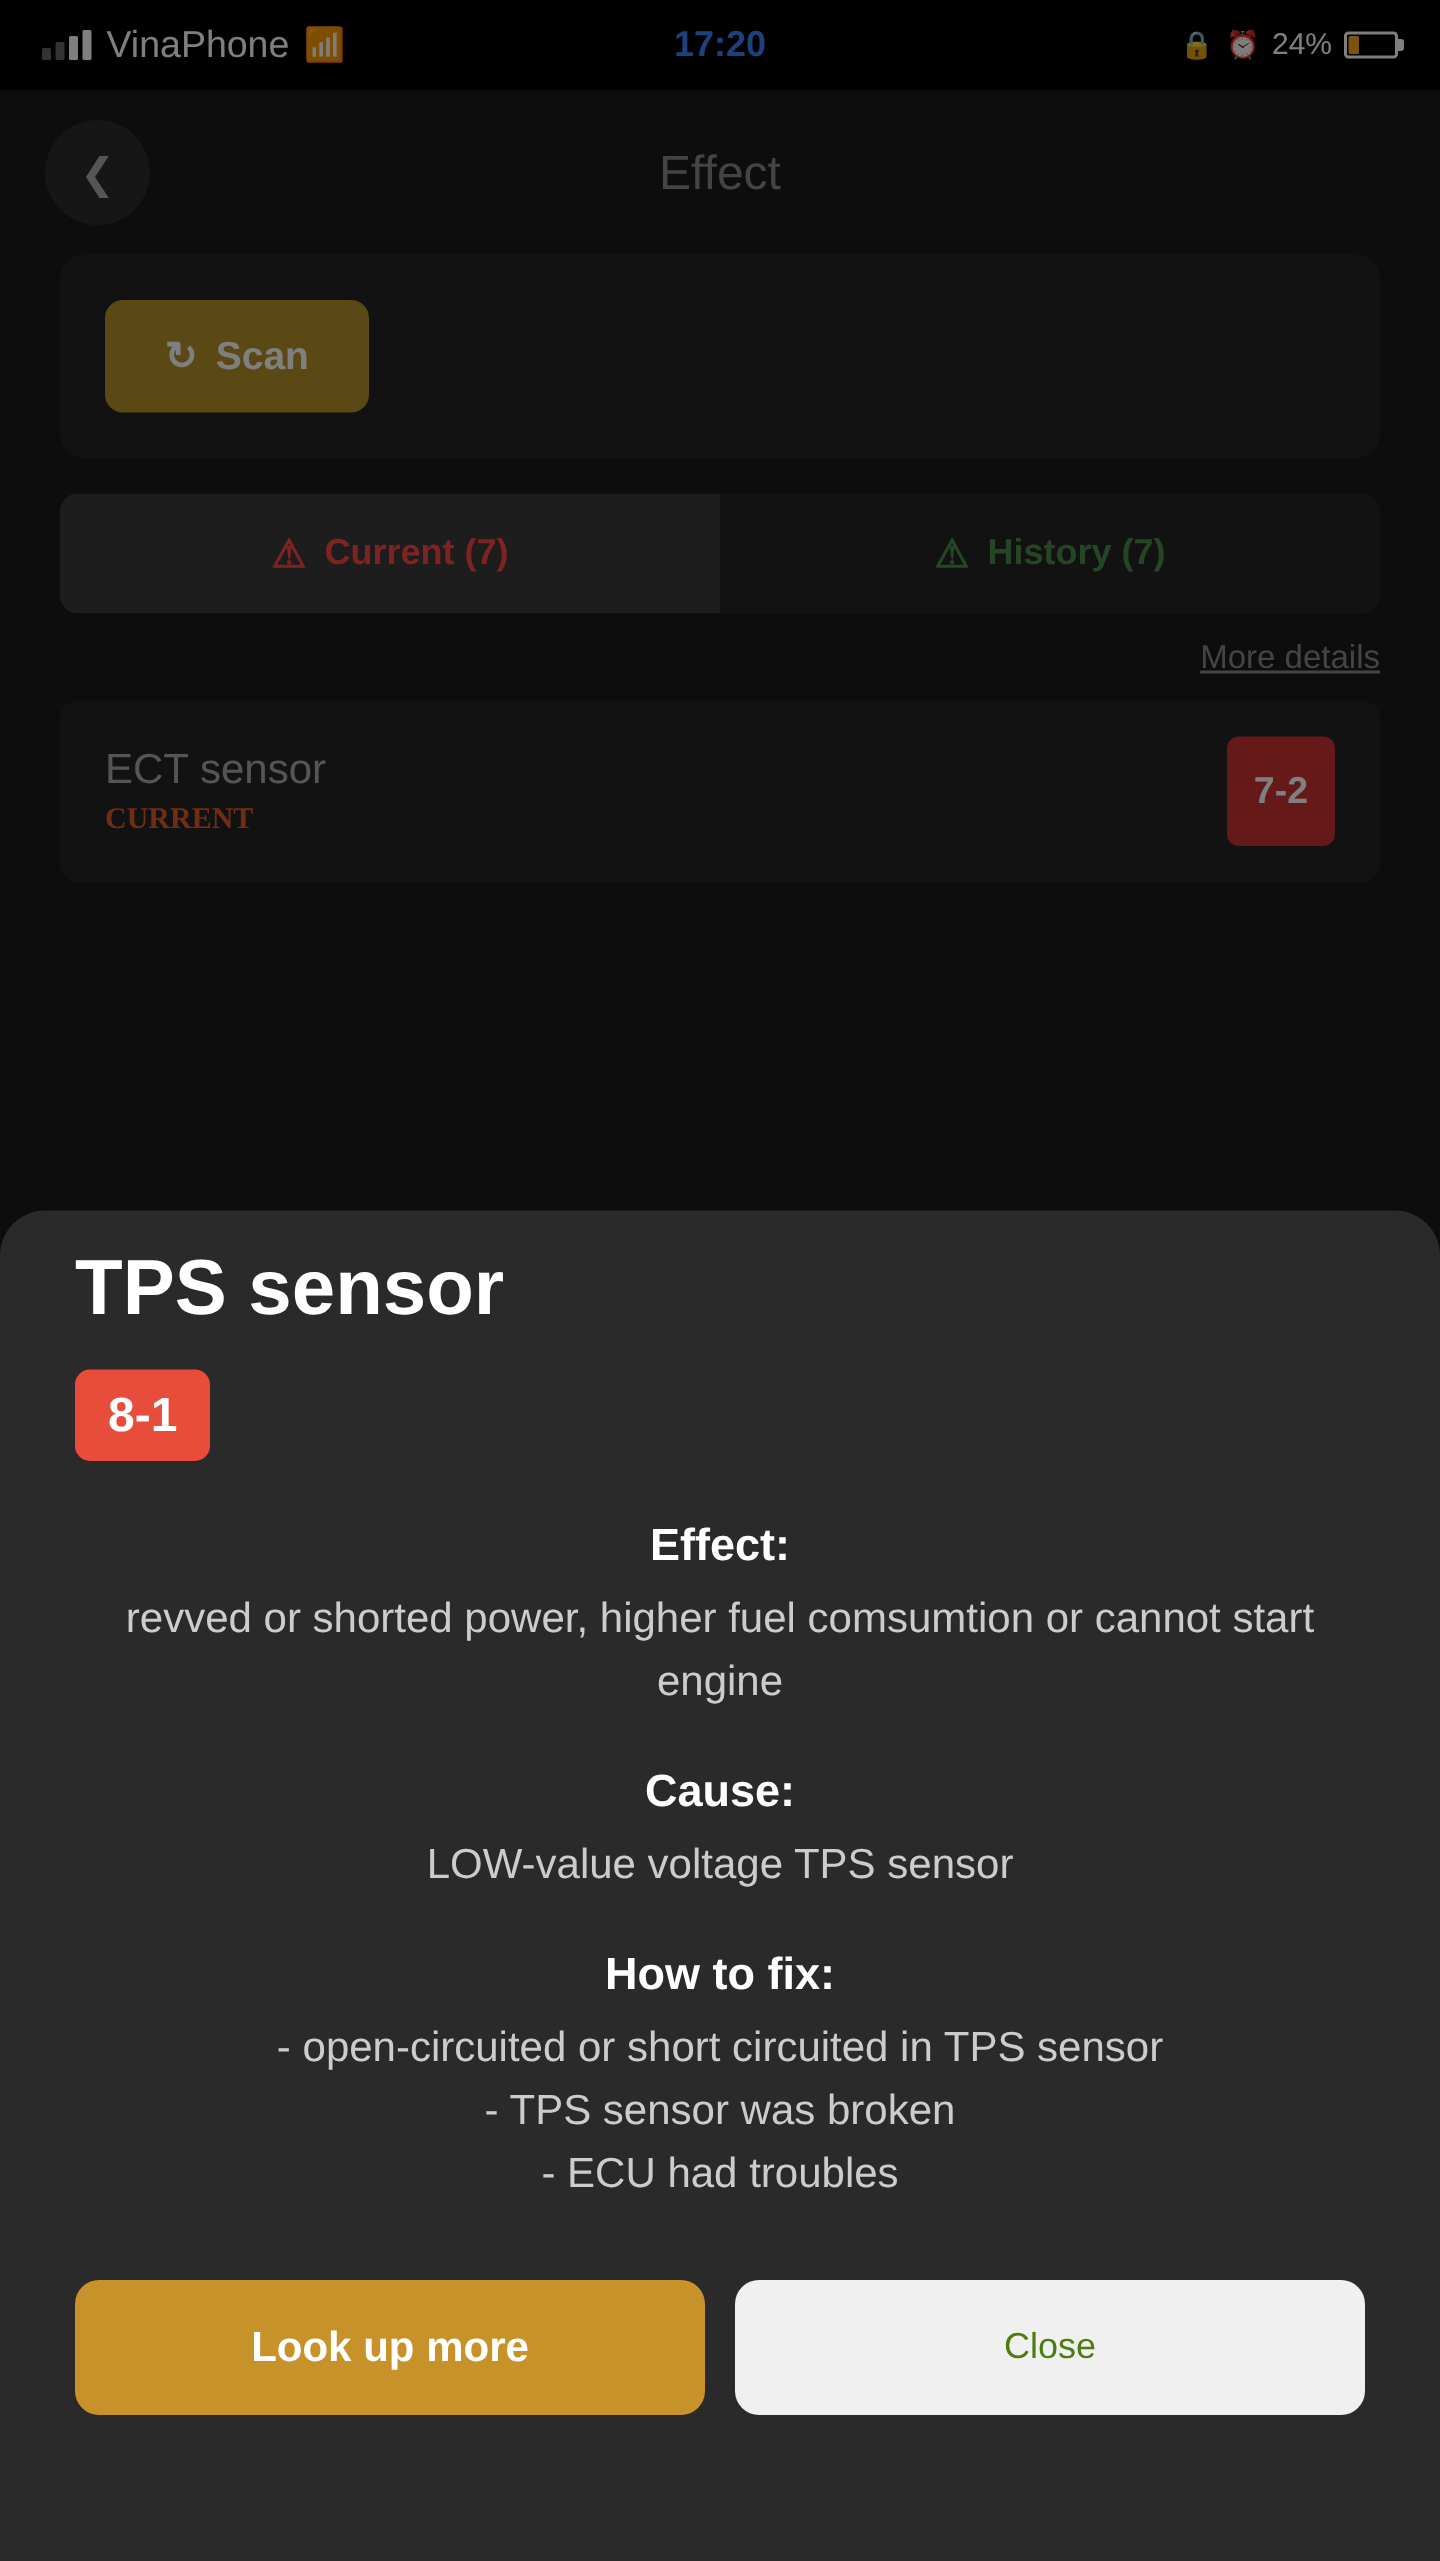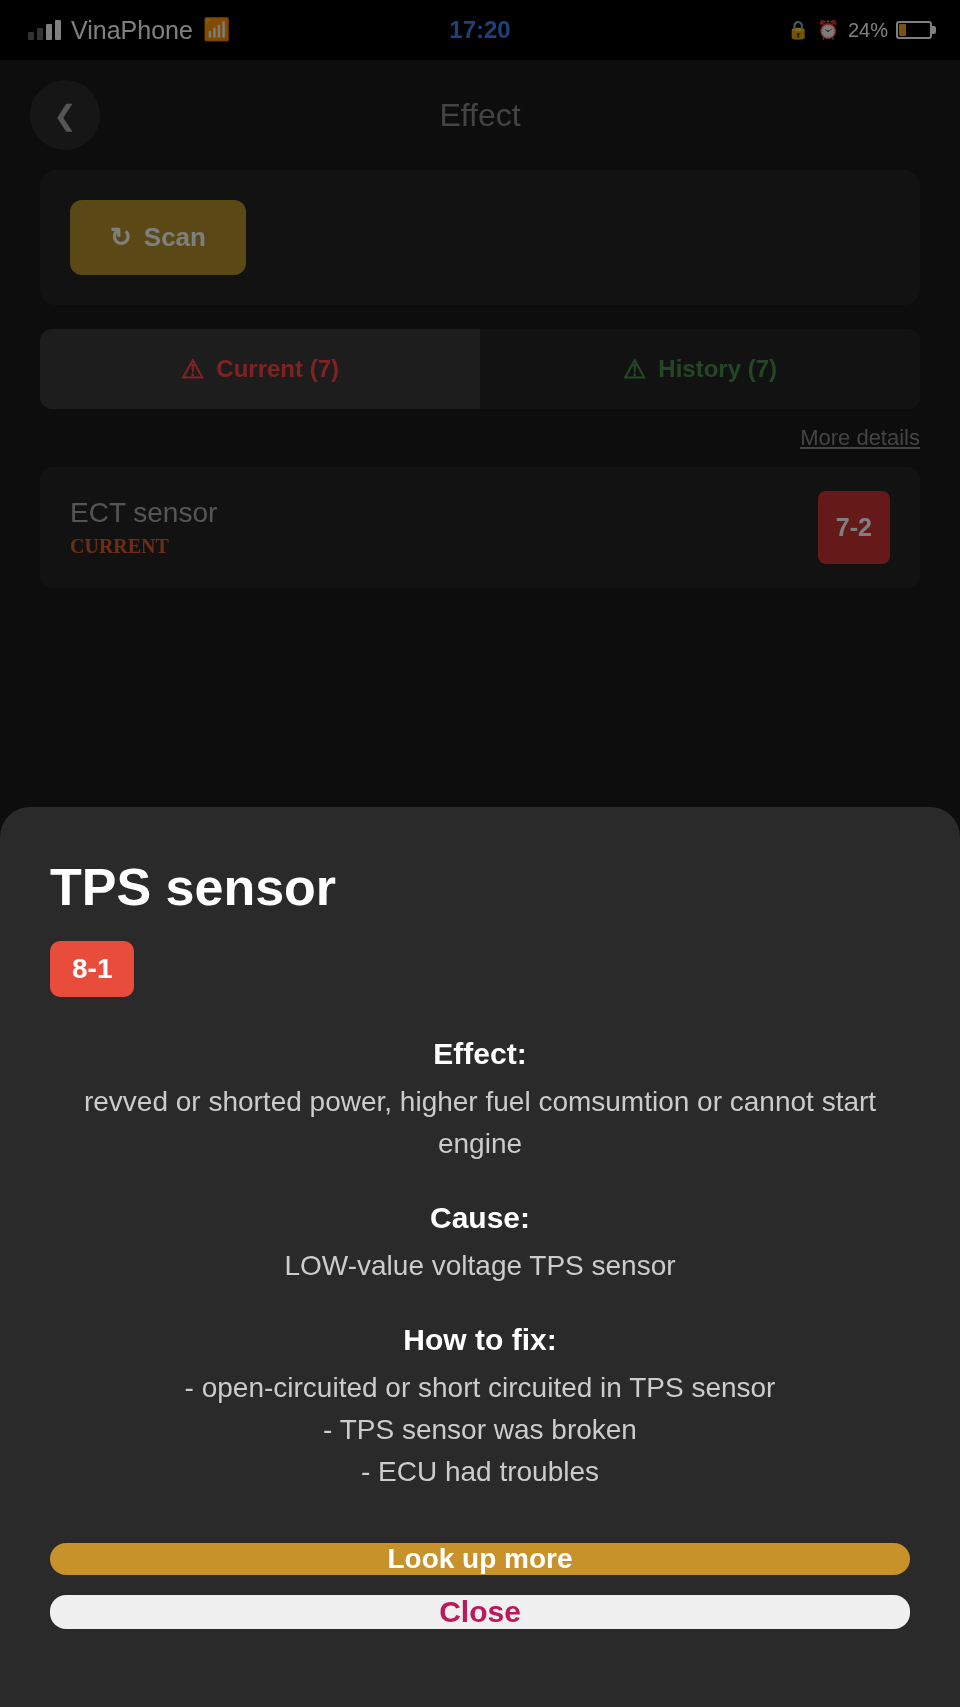--- a/index.html
+++ b/index.html
@@ -267,34 +267,34 @@
     }
 
     
     .bottom-sheet {
       position: absolute;
       bottom: 0;
       left: 0;
       width: 100%;
       background: #2a2a2a;
       border-radius: 30px 30px 0 0;
-      padding: 50px 50px 60px;
+      padding: 22px 50px 60px;
       min-height: 900px;
     }
     .modal-title {
       font-size: 52px;
       font-weight: 800;
       color: #ffffff;
       margin-bottom: 24px;
     }
     .modal-error-badge {
       display: inline-block;
       background: #e84c3a;
       color: #ffffff;
-      font-size: 28px;
+      font-size: 32px;
       font-weight: 700;
       padding: 12px 22px;
       border-radius: 10px;
       margin-bottom: 40px;
     }
     .modal-section {
       margin-bottom: 36px;
       text-align: center;
     }
     .modal-section-title {
@@ -305,42 +305,41 @@
     }
     .modal-section-text {
       font-size: 28px;
       color: #cccccc;
       line-height: 1.5;
     }
     .modal-buttons {
       display: flex;
       gap: 20px;
       margin-top: 50px;
-      flex-direction: column;
     }
     .btn-look-up {
       flex: 1;
       height: 90px;
       background: #c8922a;
       border: none;
       border-radius: 16px;
       font-size: 28px;
       font-weight: 600;
       color: #ffffff;
       cursor: pointer;
     }
     .btn-close {
       flex: 1;
       height: 90px;
       background: #f0f0f0;
       border: none;
       border-radius: 16px;
-      font-size: 30px;
-      font-weight: 700;
-      color: #be185d;
+      font-size: 24px;
+      font-weight: 400;
+      color: #4d7c0f;
       cursor: pointer;
     }
   </style>
 </head>
 <body>
 
 <div class="status-bar">
   <div class="status-left">
     <div class="signal-bars">
       <div class="signal-bar"></div>

